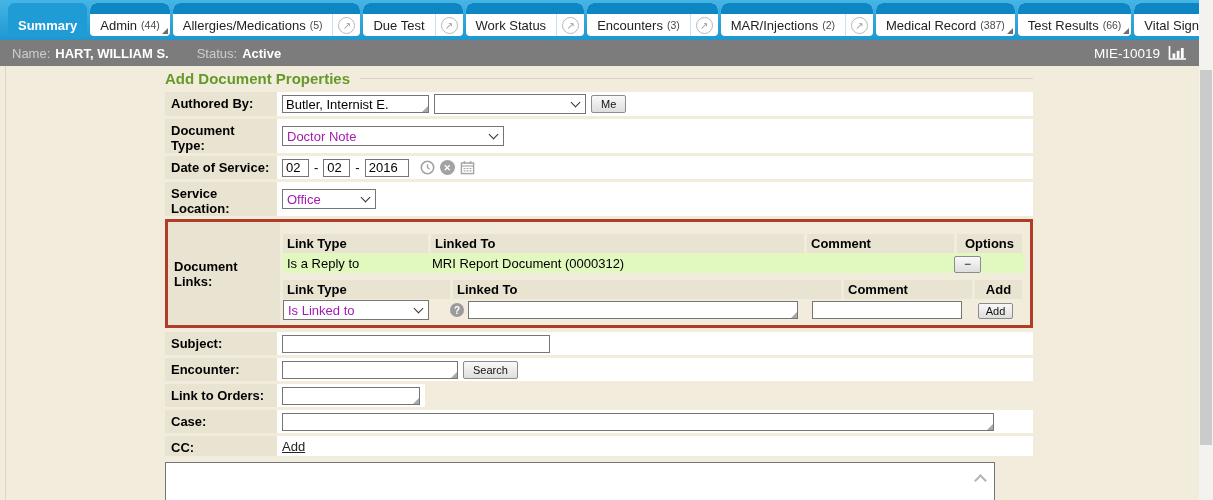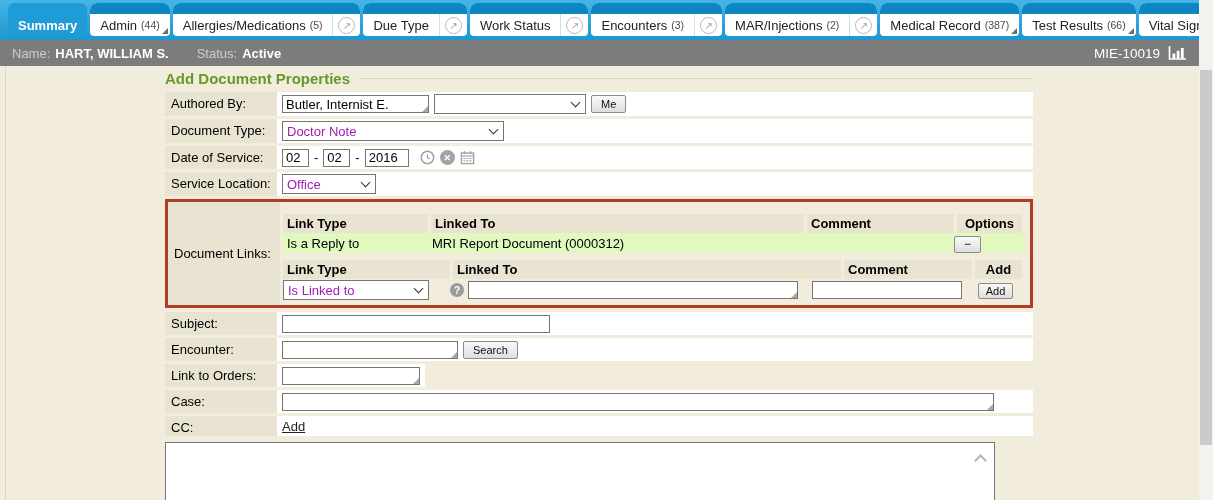--- a/index.html
+++ b/index.html
@@ -38,21 +38,21 @@
 
   
   .content { position:absolute; top:66px; left:0; width:1199px; height:434px; background:#f2ecdc; }
   .leftline { position:absolute; top:0; left:5px; width:1px; height:434px; background:#ddd6c4; }
   .formwrap { position:absolute; left:165px; top:4px; width:868px; }
   .ftitle { display:flex; align-items:center; margin-bottom:5px; }
   .ftitle span { color:#65992b; font-weight:bold; font-size:15px; white-space:nowrap; }
   .legend-line { flex:1; height:1px; background:#dbd5c3; margin-left:10px; }
 
   .frow { display:flex; margin-bottom:3px; align-items:stretch; min-height:23px; }
-  .flabel { width:112px; flex-shrink:0; background:#e9e3d1; padding:4px 6px 0 6px; font-size:13px; color:#000; }
+  .flabel { width:112px; flex-shrink:0; background:#e9e3d1; padding:4px 6px 0 6px; font-size:13px; color:#000;font-weight:bold; }
   .fval { flex:1; background:#fff; display:flex; align-items:center; gap:5px; padding:2px 5px; }
   .fval.short { flex:0 0 148px; }
 
   input.tin { border:1px solid #757575; height:18px; font-family:"Liberation Sans",sans-serif;
     font-size:13px; padding:0 3px; background:#fff; color:#000; }
   .inwrap { position:relative; display:inline-flex; }
   .rsz { position:absolute; right:1px; bottom:1px; width:0; height:0;
     border-left:6px solid transparent; border-bottom:6px solid #a8a8a8; pointer-events:none; }
   .sel { border:1px solid #757575; height:20px; background:#fff; display:flex; align-items:center;
     padding-left:4px; font-size:13px; color:#a21caf; cursor:pointer; }
@@ -127,21 +127,21 @@
         </div>
         <div class="pop-seg">
           <span class="pop-circ">↗</span>
         </div>
       </div>
     </div>
     <div class="tab">
       <div class="tab-cap"></div>
       <div class="tab-lower">
         <div class="tab-body">
-          <span class="tab-label">Due Type</span>
+          <span class="tab-label">Due Test</span>
         </div>
         <div class="pop-seg">
           <span class="pop-circ">↗</span>
         </div>
       </div>
     </div>
     <div class="tab">
       <div class="tab-cap"></div>
       <div class="tab-lower">
         <div class="tab-body">

